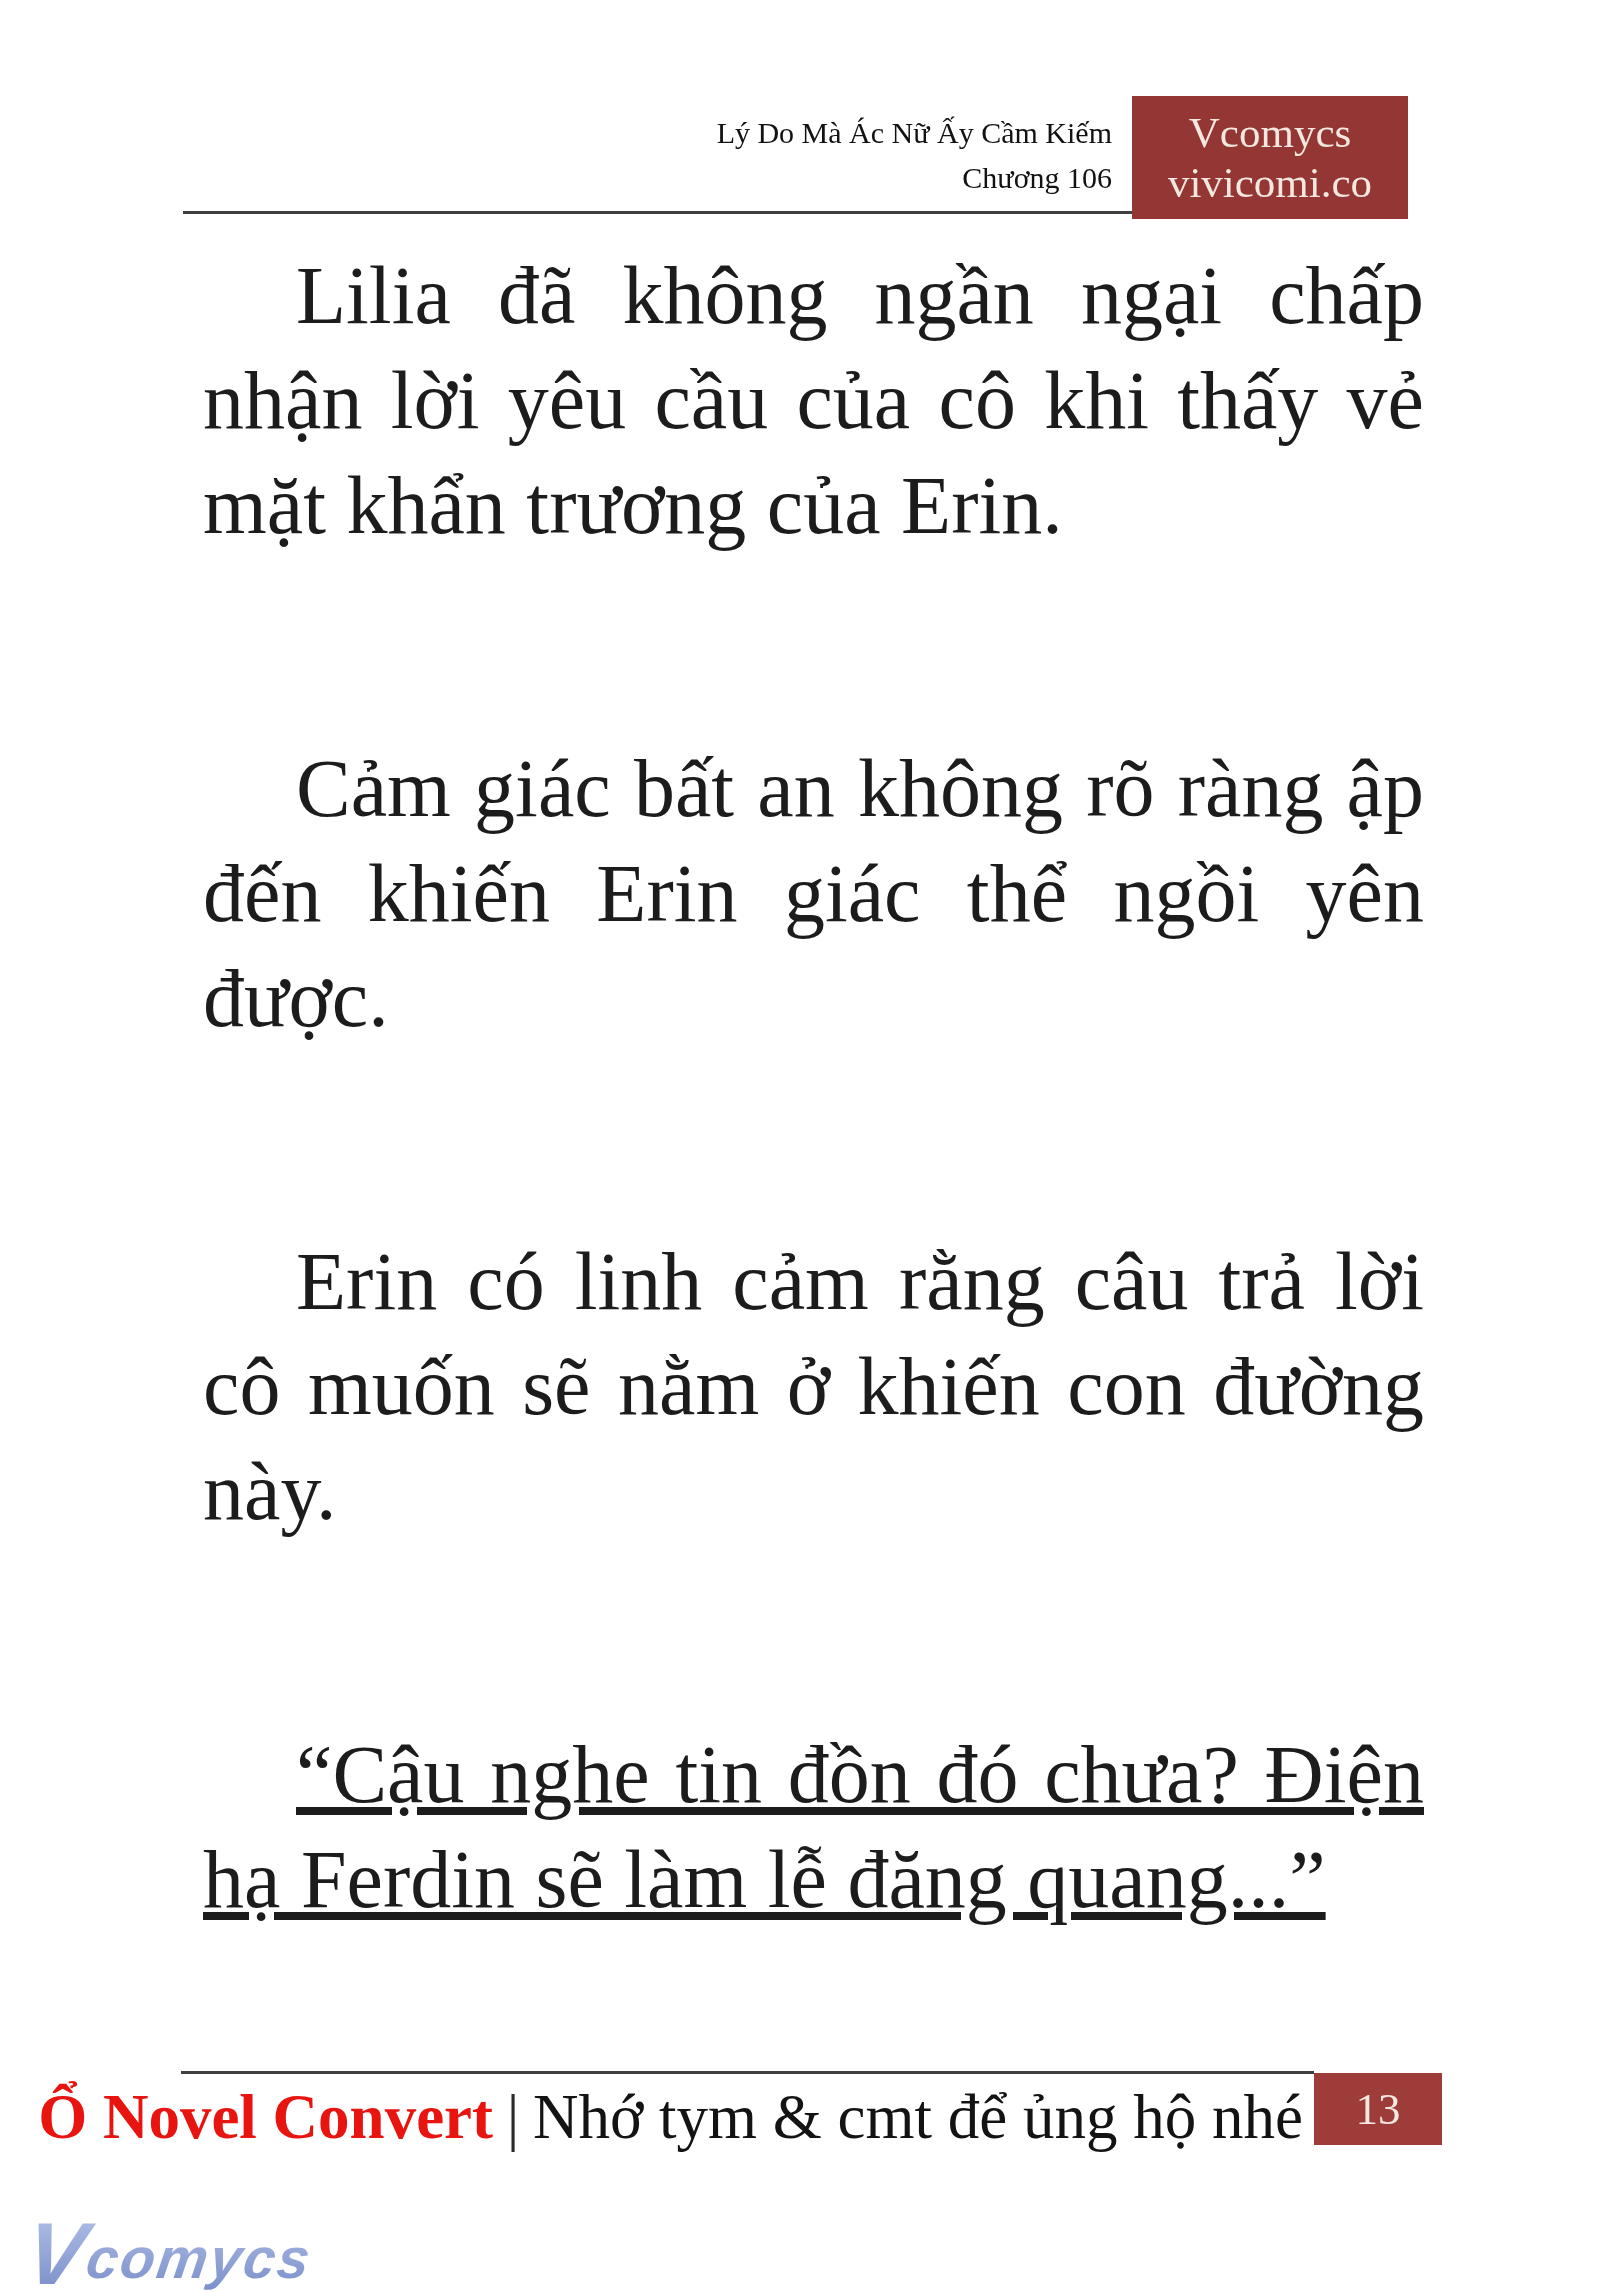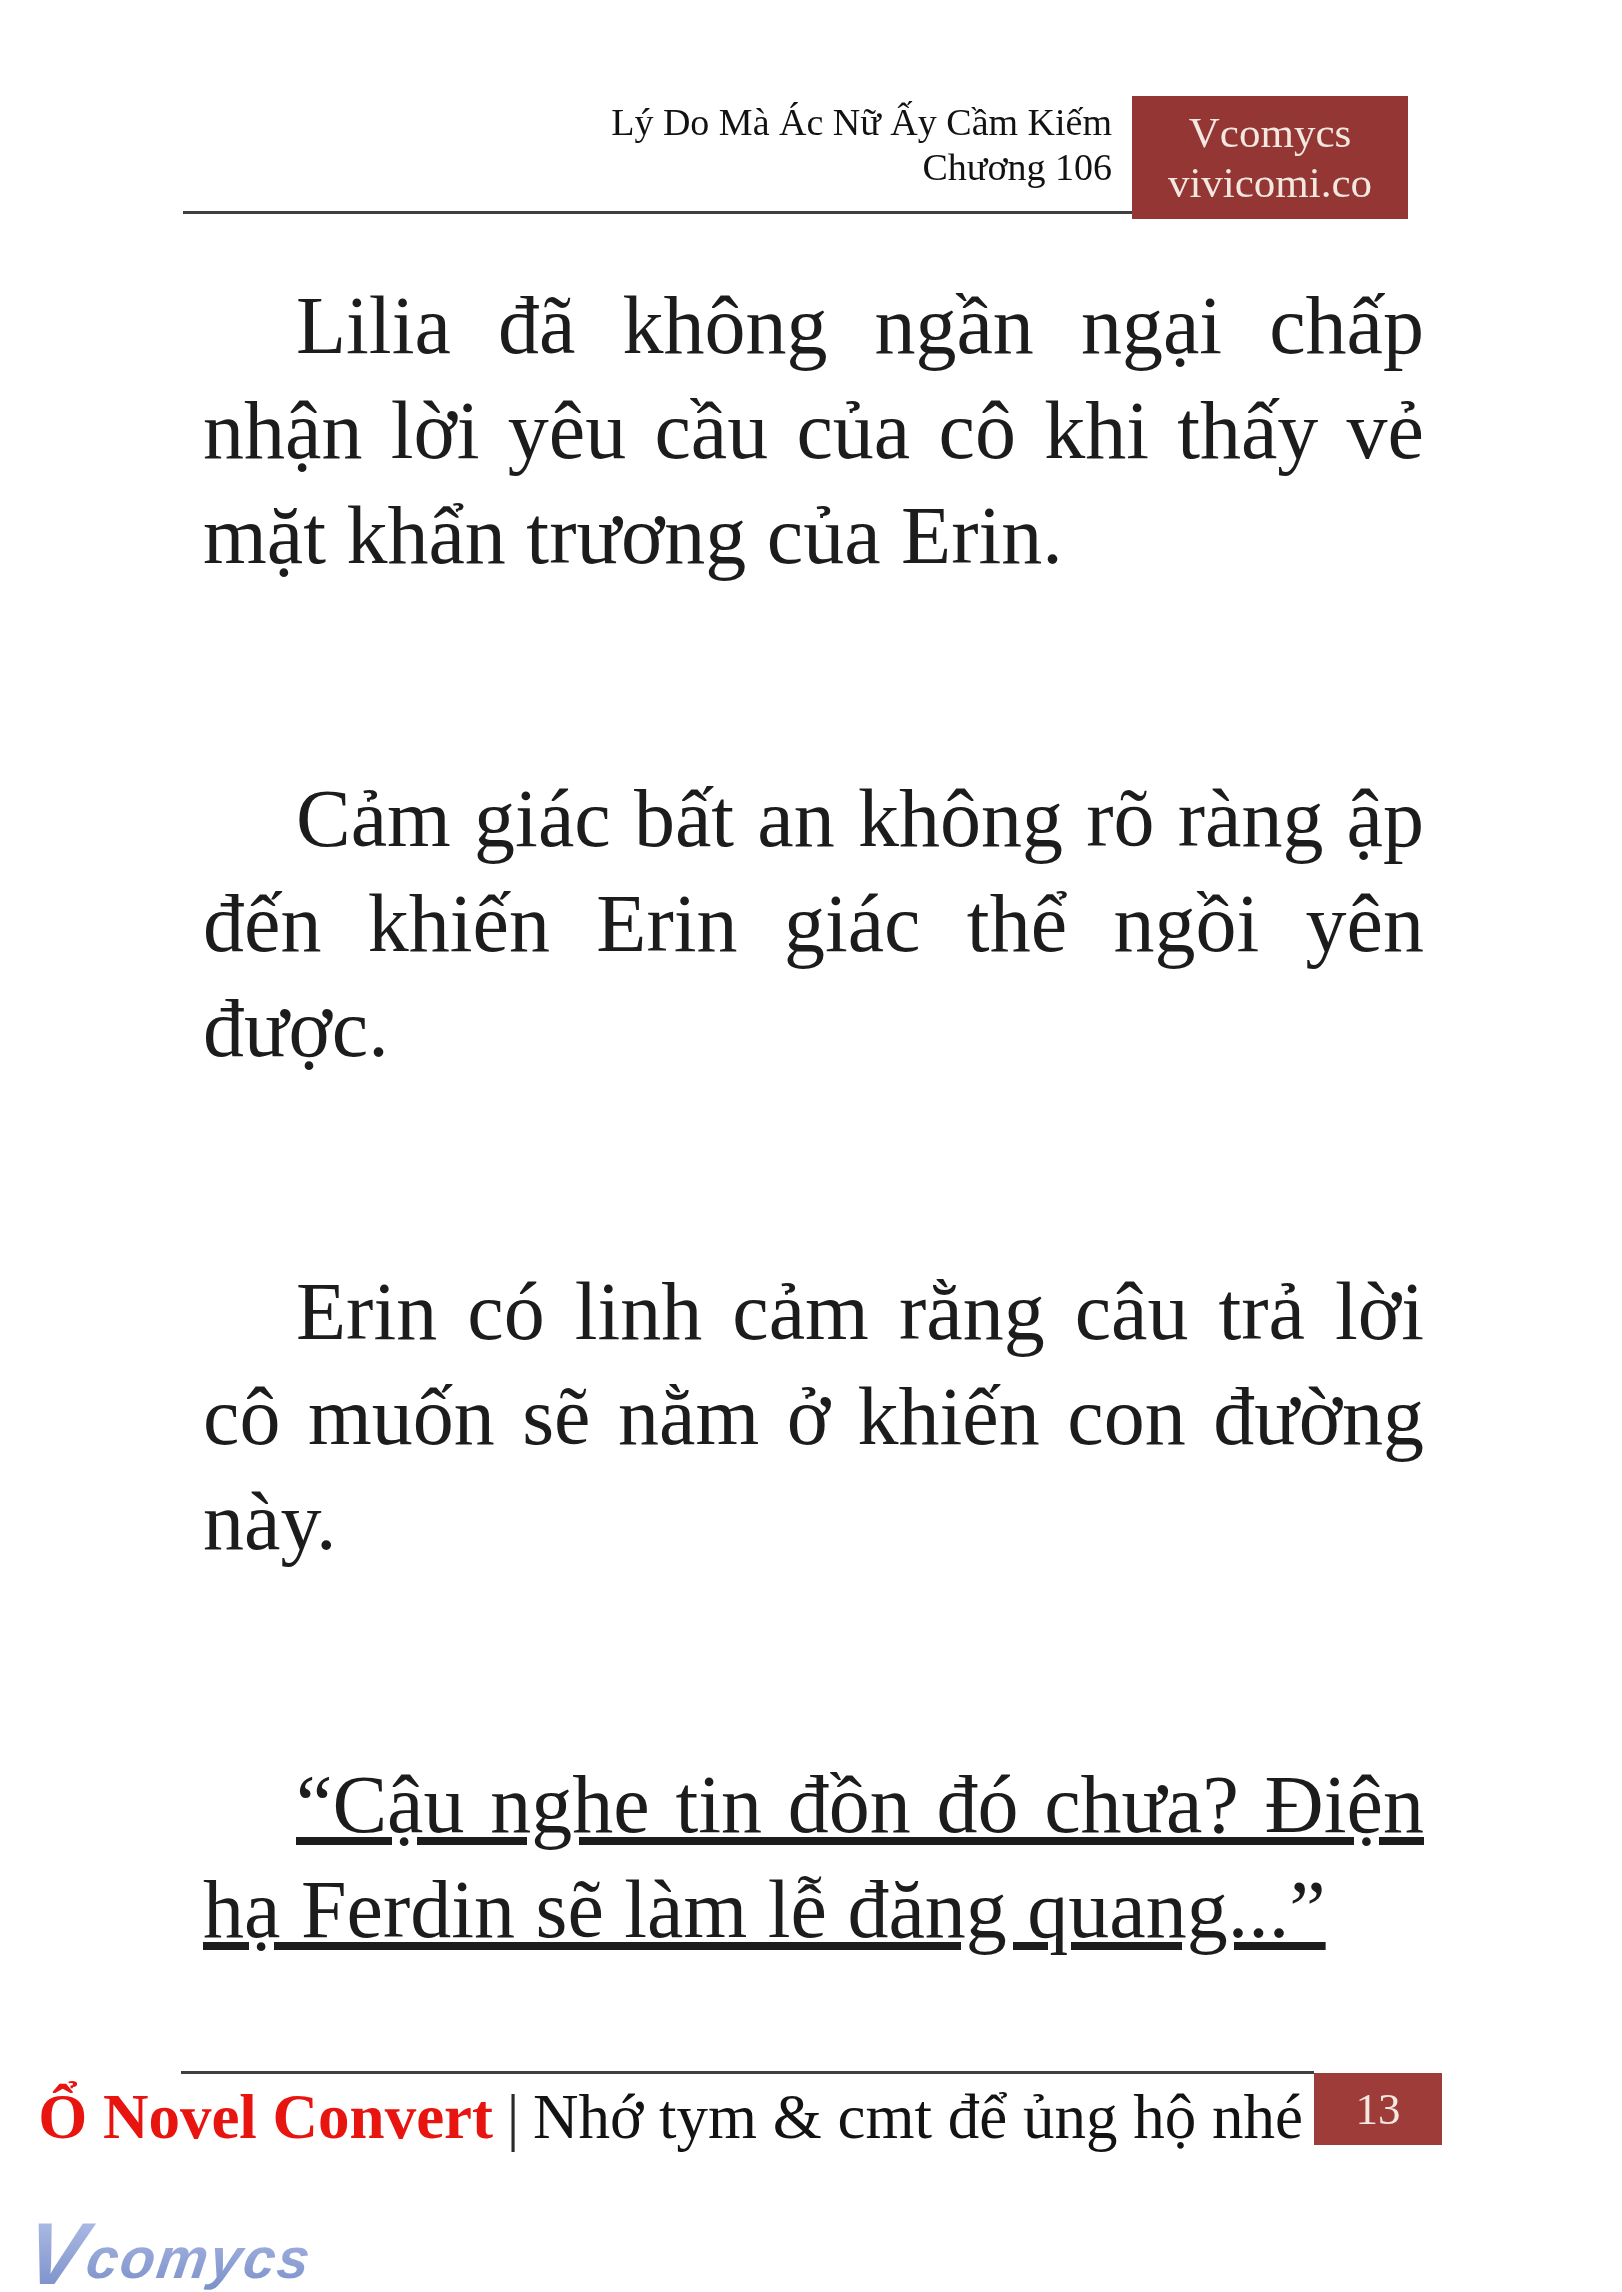--- a/index.html
+++ b/index.html
@@ -8,23 +8,23 @@
     width: 1622px; height: 2293px;
     margin: 0 auto;
     background: #ffffff;
     overflow: hidden;
     font-family: "Liberation Serif", "DejaVu Serif", serif;
   }
 
   
   .header-text {
     position: absolute;
-    top: 100px; right: 510px;
+    top: 110px; right: 510px;
     text-align: right;
-    font-size: 38px; line-height: 45px;
+    font-size: 30px; line-height: 45px;
     color: #121212;
     white-space: nowrap;
   }
   .brand-box {
     position: absolute;
     left: 1132px; top: 96px;
     width: 276px; height: 123px;
     display: flex; flex-direction: column;
     align-items: center; justify-content: center;
     font-size: 43px; line-height: 50px;
@@ -32,21 +32,21 @@
   }
   .header-rule {
     position: absolute;
     left: 183px; top: 211px;
     width: 949px; height: 2.9px;
   }
 
   
   .body-text {
     position: absolute;
-    left: 203px; top: 273px;
+    left: 203px; top: 243px;
     width: 1221px;
     font-size: 82px; line-height: 105px;
     color: #1c1c1c;
   }
   .paragraph { margin: 0 0 178px 0; }
   .paragraph:last-child { margin-bottom: 0; text-decoration: underline; }
   .line { text-align: justify; text-align-last: justify; }
   .line.first { text-indent: 93px; }
   .line.last { text-align-last: left; }
 

